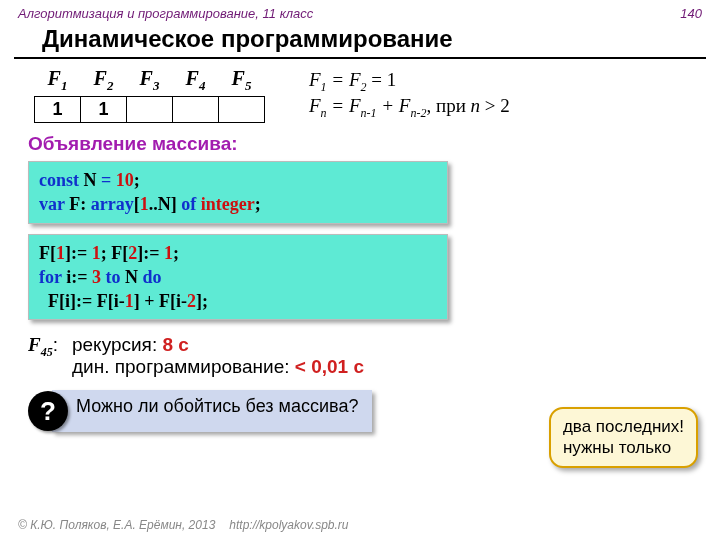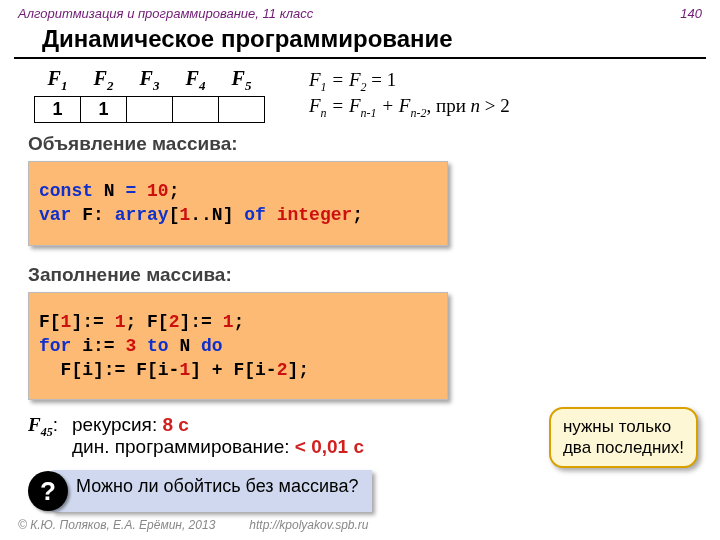--- a/index.html
+++ b/index.html
@@ -23,28 +23,28 @@
   }
   .content { padding: 0 28px; }
   .toprow { display: flex; gap: 44px; align-items: flex-start; }
   .tbl { border-collapse: collapse; margin-left: 6px;}
   .tbl th { font-weight: bold; font-style: italic; font-family: "Times New Roman", serif; font-size: 20px; padding: 0 10px 2px 10px; }
   .tbl th sub { font-size: 13px; font-style: italic; }
   .tbl td { border: 1.5px solid #000; width: 46px; height: 26px; text-align: center; font-size: 18px; font-weight: bold; }
   .formulas { font-family: "Times New Roman", serif; font-size: 19px; padding-top:2px;}
   .formulas sub { font-size: 12px; font-style: italic; }
   .fi { font-style: italic; }
-  .section { color: #404040; font-weight: bold; font-size: 19px; margin: 10px 0 4px 0; }
+  .section { color: #a21caf; font-weight: bold; font-size: 19px; margin: 10px 0 4px 0; }
   .code {
-    background: #fdba74;
+    background: #5eead4;
     border: 1px solid #bbb;
     box-shadow: 3px 3px 4px rgba(0,0,0,0.35);
-    font-family: Liberation Mono, monospace;
+    font-family: Liberation Serif, serif;
     font-size: 18px; font-weight: bold;
-    padding: 17px 10px; margin: 2px 0 8px 0;
+    padding: 6px 10px; margin: 2px 0 8px 0;
     line-height: 1.35; white-space: pre;
     display: inline-block; min-width: 420px;
   }
   .kw-blue { color: #1030cc; }
   .kw-red  { color: #cc1010; }
   .timing { font-size: 19px; margin-top: 6px; display:flex; gap:14px;}
   .timing .lbl { font-family: "Times New Roman", serif; font-style: italic; font-weight: bold; }
   .timing sub { font-size: 12px; }
   .redb { color: #d02020; font-weight: bold; }
   .callout {
@@ -64,21 +64,21 @@
     box-shadow: 2px 2px 3px rgba(0,0,0,0.4);
   }
   .qbox {
     background:#cfd8ee; padding:6px 14px 15px 24px;
     font-size:18px;
     box-shadow: 3px 3px 4px rgba(0,0,0,0.35);
   }
   .footer {
     position:absolute; bottom:4px; left:0; right:0;
     padding: 4px 18px; font-size:12px; font-style:italic; color:#888;
-    display:flex; gap:34px;
+    display:flex; gap:14px;
   }
 </style>
 </head>
 <body>
 
 <div class="header">
   <span>Алгоритмизация и программирование, 11 класс</span>
   <span>140</span>
 </div>
 
@@ -113,21 +113,20 @@
       <div>
         <span class="fi">F</span><sub>n</sub><span class="fi"> = F</span><sub>n-1</sub><span class="fi"> + F</span><sub>n-2</sub><span>, при </span><span class="fi">n</span><span> &gt; 2</span>
       </div>
     </div>
   </div>
 
   <div class="section">Объявление массива:</div>
   <div class="code"><span class="kw-blue">const</span><span> N </span><span class="kw-blue">=</span><span class="kw-red"> 10</span><span>;</span>
 <span class="kw-blue">var</span><span> F: </span><span class="kw-blue">array</span><span>[</span><span class="kw-red">1</span><span>..N] </span><span class="kw-blue">of</span><span> </span><span class="kw-red">integer</span><span>;</span></div>
 
-  <div class="section">Заполнение массива:</div>
   <div class="code"><span>F[</span><span class="kw-red">1</span><span>]:= </span><span class="kw-red">1</span><span>; F[</span><span class="kw-red">2</span><span>]:= </span><span class="kw-red">1</span><span>;</span>
 <span class="kw-blue">for</span><span> i:= </span><span class="kw-red">3</span><span> </span><span class="kw-blue">to</span><span> N </span><span class="kw-blue">do</span>
 <span>  F[i]:= F[i-</span><span class="kw-red">1</span><span>] + F[i-</span><span class="kw-red">2</span><span>];</span></div>
 
   <div class="timing">
     <div>
       <span class="lbl">F</span><sub class="lbl">45</sub><span>:</span>
     </div>
     <div>
       <div><span>рекурсия: </span><span class="redb">8 с</span></div>
@@ -136,20 +135,20 @@
   </div>
 
   <div class="qrow">
     <div class="qcirc">?</div>
     <div class="qbox">Можно ли обойтись без массива?</div>
   </div>
 
 </div>
 
 <div class="callout">
+  <div>два последних!</div>
   <div>нужны только</div>
-  <div>два последних!</div>
 </div>
 
 <div class="footer">
   <span>© К.Ю. Поляков, Е.А. Ерёмин, 2013</span>
   <span>http://kpolyakov.spb.ru</span>
 </div>
 
 </body></html>

